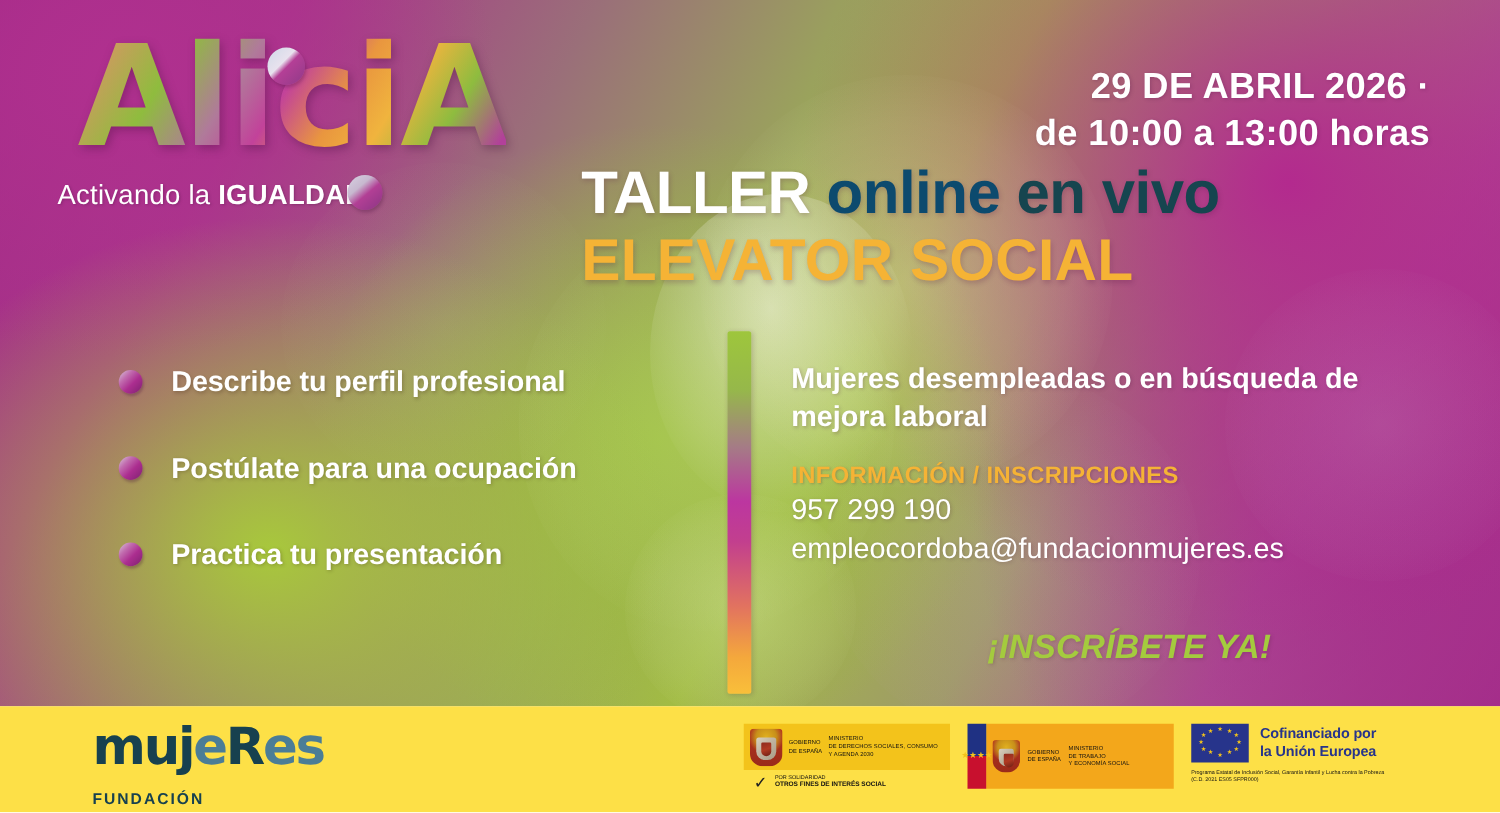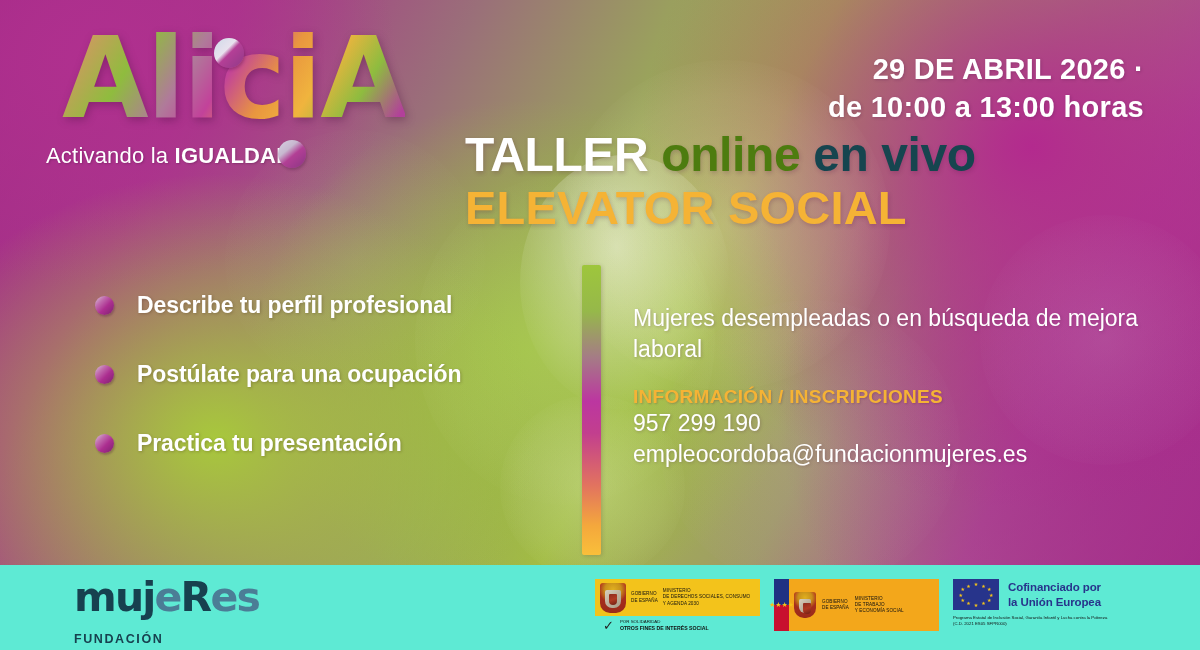--- a/index.html
+++ b/index.html
@@ -93,21 +93,21 @@
   .date-line2 { white-space:nowrap; }
 
   
   .title1 {
     position:absolute; left:465px; top:127px;
     font-size:48px; font-weight:700; letter-spacing:-.4px;
     white-space:nowrap;
     text-shadow:1px 2px 4px rgba(80,20,70,.22);
   }
   .t-taller { color:#ffffff;text-align:center; }
-  .t-online { color:#4d7c0f;text-align:right; }
+  .t-online { color:#0c4a6e;text-align:right; }
   .t-envivo { color:#16454f; }
 
   .title2 {
     position:absolute; left:465px; top:180px;
     font-size:47px; font-weight:700; letter-spacing:.2px;
     color:#f5b335; white-space:nowrap;
     text-shadow:1px 2px 4px rgba(80,20,70,.22);
   }
 
   
@@ -138,38 +138,38 @@
 
   
   .info { position:absolute; left:633px; top:284px; width:530px; }
   .info-head {
     color:#f5b335; font-size:19px; font-weight:700;
     letter-spacing:.3px;
     text-shadow:1px 1px 2px rgba(80,30,70,.25);
   }
   .info-body {
     color:#ffffff; font-size:23px; line-height:1.33;
-    font-weight:400; margin-top:19px;
+    font-weight:700; margin-top:3px;
     text-shadow:1px 1px 3px rgba(80,30,70,.25);
   }
   .info-gap { height:22px; }
   .info-line { color:#ffffff; font-size:23px; line-height:1.35; text-shadow:1px 1px 3px rgba(80,30,70,.25); }
 
   .cta {
     position:absolute; left:790px; top:502px;
     color:#a4cb3e; font-size:27px; font-weight:700;
     font-style:italic; letter-spacing:.2px;
     white-space:nowrap;
     text-shadow:1px 1px 3px rgba(80,40,60,.25);
   }
 
   
   .footer {
     position:absolute; left:0; top:565px;
-    width:1200px; height:85px; background:#5eead4;
+    width:1200px; height:85px; background:#fde047;
   }
 
   
   .fm-logo { position:absolute; left:74px; top:12px; }
   .fm-word {
     font-size:41px; font-weight:700; line-height:1;
     letter-spacing:-1.8px;
     font-family:"DejaVu Sans", sans-serif;
   }
   .fm-a { color:#17414f; }
@@ -286,20 +286,21 @@
 
   <div class="vbar"></div>
 
   <div class="info">
     <div class="info-body">Mujeres desempleadas o en búsqueda de mejora laboral</div>
     <div class="info-gap"></div>
     <div class="info-head">INFORMACIÓN / INSCRIPCIONES</div>
     <div class="info-line">957 299 190</div>
     <div class="info-line">empleocordoba@fundacionmujeres.es</div>
   </div>
+  <div class="cta">¡INSCRÍBETE YA!</div>
 
   <div class="footer">
 
     <div class="fm-logo">
       <div class="fm-word"><span class="fm-a">muj</span><span class="fm-b">e</span><span class="fm-a">R</span><span class="fm-b">es</span></div>
       <div class="fm-sub">FUNDACIÓN</div>
     </div>
 
     <div class="inst">
 

